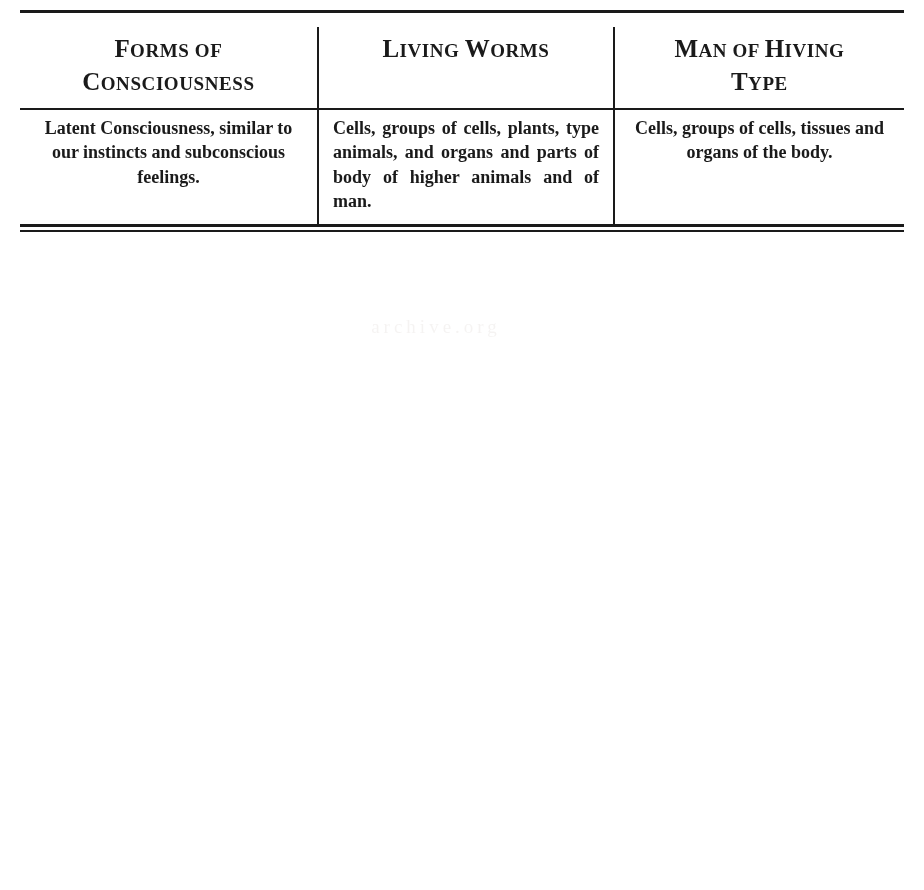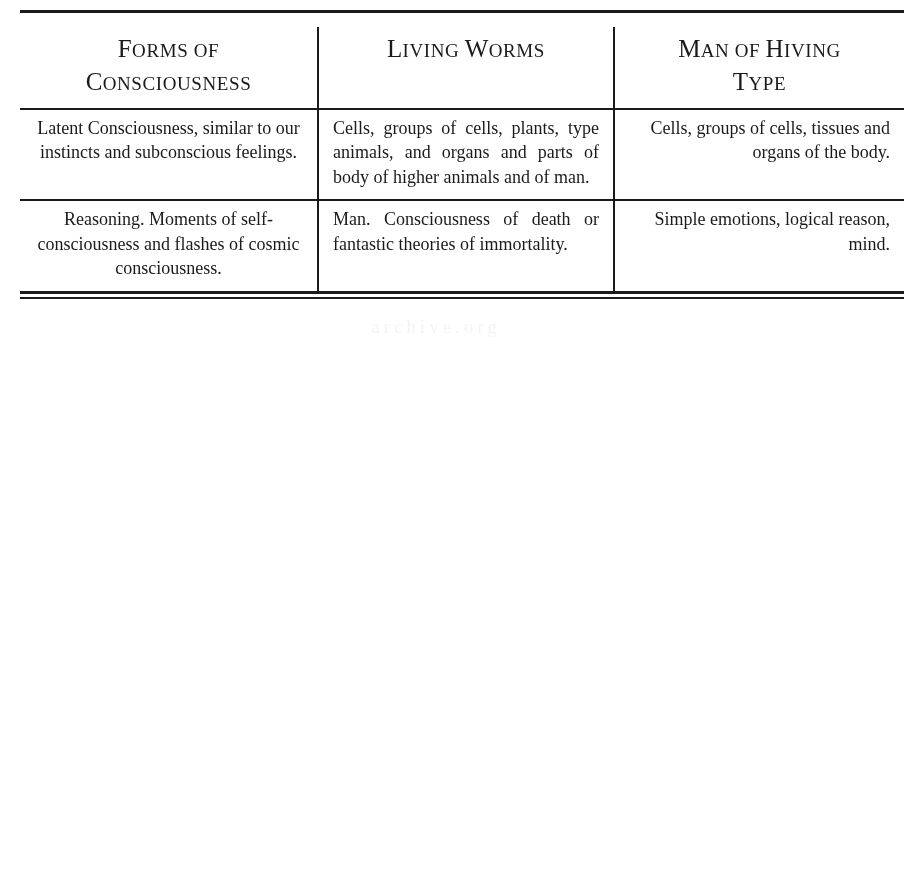--- a/index.html
+++ b/index.html
@@ -33,21 +33,21 @@
   
   col.col-forms { width: 298px; }
   col.col-living { width: 296px; }
   col.col-man { width: 290px; }
 
   table.consciousness-table td,
   table.consciousness-table th {
     border-left: 2px solid #1a1a1a;
     padding: 6px 14px 10px 14px;
     vertical-align: top;
-    font-weight: normal;
+    font-weight: bold;
   }
   table.consciousness-table td:first-child,
   table.consciousness-table th:first-child {
     border-left: none;
   }
 
   
   .rule-top {
     height: 0;
     border-top: 3px solid #1a1a1a;
@@ -100,21 +100,21 @@
   }
   .cell.center {
     text-align: center;
   }
   .cell.justify {
     text-align: justify;
     text-align-last: left;
     hyphens: manual;
   }
   .cell.left {
-    text-align: right;
+    text-align: center;
   }
 
   
   .ghost {
     position: absolute;
     left: 286px;
     top: 306px;
     width: 300px;
     height: 22px;
     opacity: 0.055;
@@ -152,25 +152,20 @@
           <span class="sc-first">T</span><span class="sc-rest">YPE</span>
         </th>
       </tr>
     </thead>
     <tbody>
       <tr>
         <td class="cell center">Latent Consciousness, similar to our instincts and subconscious feelings.</td>
         <td class="cell justify">Cells, groups of cells, plants, type animals, and organs and parts of body of higher animals and of man.</td>
         <td class="cell left">Cells, groups of cells, tissues and organs of the body.</td>
       </tr>
-      <tr>
-        <td class="cell center">Reasoning. Moments of self-consciousness and flashes of cosmic consciousness.</td>
-        <td class="cell justify">Man. Consciousness of death or fantastic theories of immortality.</td>
-        <td class="cell left">Simple emotions, logical reason, mind.</td>
-      </tr>
     </tbody>
   </table>
 
   <div class="rule-bottom"></div>
   <div class="rule-bottom-inner"></div>
 
   <div class="ghost">archive.org</div>
 </div>
 
 </body></html>

